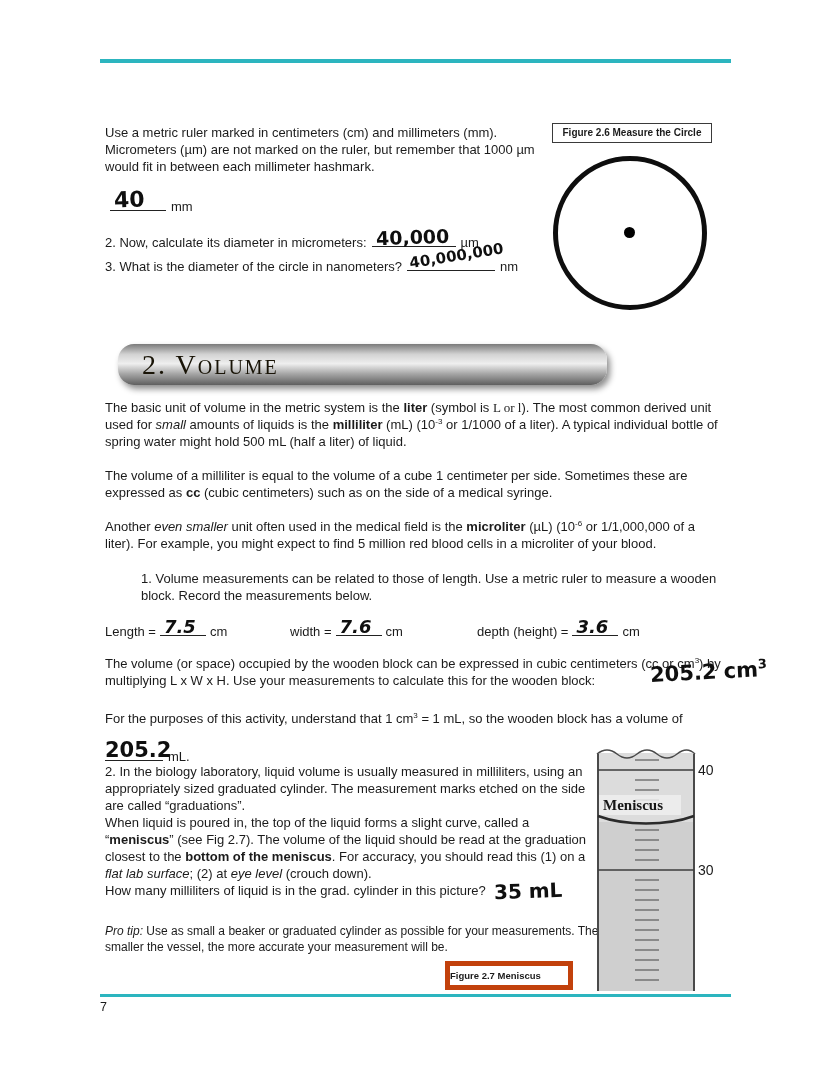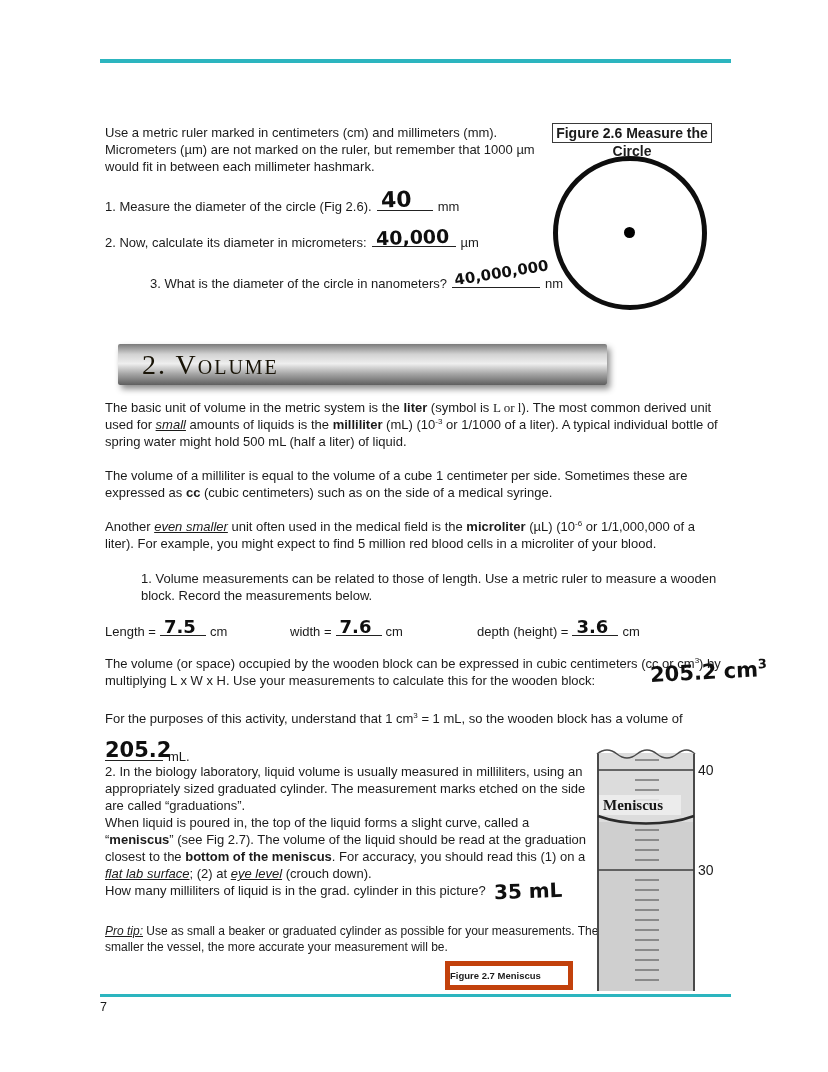--- a/index.html
+++ b/index.html
@@ -11,54 +11,54 @@
   .rule{position:absolute;background:var(--accent);}
   .rule-top{left:100px;top:59px;width:631px;height:4px;}
   .rule-bottom{left:100px;top:994px;width:631px;height:3px;}
   .page-number{position:absolute;left:100px;top:1000px;font-size:12.5px;}
 
   .body-text{font-size:13px;line-height:17px;margin:0;}
 
   
   .intro-para{position:absolute;left:105px;top:124px;width:432px;}
   .q-line{position:absolute;left:105px;font-size:13px;}
-  .q1{top:197px;} .q2{top:233px;} .q3{top:274px;margin-left:45px;}
+  .q1{top:197px;} .q2{top:233px;} .q3{top:257px;}
   .blank{display:inline-block;position:relative;height:13px;border-bottom:1.3px solid #222;
          vertical-align:baseline;margin:0 5px;}
   .blank-q1{width:56px;} .blank-q2{width:84px;} .blank-q3{width:88px;}
 
   .handwritten{font-family:"DejaVu Sans",sans-serif;font-weight:bold;color:#0f0f0f;white-space:nowrap;}
   .blank .handwritten{position:absolute;left:4px;bottom:-2px;}
   .hw-q1{font-size:22px;transform:rotate(-2deg);}
   .hw-q2{font-size:19px;transform:rotate(-2deg);bottom:-3px;}
   .hw-q3{font-size:15px;transform:rotate(-9deg);transform-origin:left bottom;bottom:0;}
 
   
   .fig26-caption{position:absolute;left:552px;top:123px;width:158px;height:18px;border:1px solid #3a3a3a;
-                 font-size:14px;font-weight:bold;text-align:center;line-height:18px;}
+                 font-size:10px;font-weight:bold;text-align:center;line-height:18px;}
   .fig26-circle{position:absolute;left:553px;top:156px;width:144px;height:144px;border:5px solid #0e0e0e;border-radius:50%;}
   .fig26-dot{position:absolute;left:66px;top:66px;width:11px;height:11px;background:#000;border-radius:50%;}
 
   
-  .banner{position:absolute;left:118px;top:344px;width:489px;height:41px;border-radius:2px;
+  .banner{position:absolute;left:118px;top:344px;width:489px;height:41px;border-radius:16px;
           background:linear-gradient(180deg,#7a7a7a 0%,#d2d2d2 25%,#efefef 48%,#a8a8a8 72%,#5f5f5f 100%);
           box-shadow:3px 4px 6px rgba(0,0,0,0.45);}
   .banner-title{position:absolute;left:24px;top:1px;font-family:"Liberation Serif",serif;
           font-variant:small-caps;font-size:28px;line-height:40px;letter-spacing:2px;color:#191407;}
 
   
   .pos-para1{position:absolute;left:105px;top:399px;width:624px;}
   .pos-para2{position:absolute;left:105px;top:467px;width:624px;}
   .pos-para3{position:absolute;left:105px;top:518px;width:618px;}
   .pos-item1{position:absolute;left:105px;top:570px;width:600px;margin-left:36px;}
 
   .measure-row{position:absolute;left:105px;top:616px;width:600px;height:30px;font-size:13px;}
   .m-group{position:absolute;top:6px;}
   .m-length{left:0;} .m-width{left:185px;} .m-depth{left:372px;}
-  .m-group .blank{width:46px;margin:0 4px;}
+  .m-group .blank{width:46px;margin:0 4px;font-style:italic;}
   .m-group .handwritten{font-size:18px;}
 
   .pos-para5{position:absolute;left:105px;top:655px;width:642px;}
   .hw-vol{position:absolute;left:650px;top:659px;font-size:21px;transform:rotate(-3deg);}
   .hw-sup{font-size:13px;vertical-align:super;}
 
   .pos-para6{position:absolute;left:105px;top:710px;width:660px;}
   .para6-line2{position:absolute;left:105px;top:729px;font-size:13px;}
   .blank-p6{width:58px;height:15px;margin:16px 5px 0 0;}
   .blank-p6 .handwritten{font-size:21px;left:0;}
@@ -68,35 +68,35 @@
 
   .protip{position:absolute;left:105px;top:923px;width:505px;font-size:12px;line-height:16px;}
 
   .fig27-caption{position:absolute;left:445px;top:961px;width:118px;height:19px;border:5px solid #c2410c;
                  font-size:9.5px;font-weight:bold;text-align:left;line-height:19px;}
 
   .cylinder{position:absolute;left:595px;top:745px;width:125px;height:246px;}
 
   
   .s-b{font-weight:bold;}
-  .s-i{font-style:italic;text-decoration:underline;}
+  .s-i{font-style:italic;}
   .s-sup{vertical-align:super;font-size:.62em;line-height:0;}
   .s-serif{font-family:"Liberation Serif",serif;}
 </style>
 </head>
 <body>
 
 <div class="page">
 
   <div class="rule rule-top"></div>
 
   <p class="body-text intro-para"><span>Use a metric ruler marked in centimeters (cm) and millimeters (mm). Micrometers (µm) are not marked on the ruler, but remember that 1000 µm would fit in between each millimeter hashmark.</span></p>
 
   <div class="q-line q1">
-    <span>1.  Measure the diameter of the circle (Fig 2.6).</span><span class="blank blank-q1"><span class="handwritten hw-q1">40</span></span><span>mm</span>
+    <span class="blank blank-q1"><span class="handwritten hw-q1">40</span></span><span>mm</span>
   </div>
 
   <div class="q-line q2">
     <span>2.  Now, calculate its diameter in micrometers:</span><span class="blank blank-q2"><span class="handwritten hw-q2">40,000</span></span><span>µm</span>
   </div>
 
   <div class="q-line q3">
     <span>3.  What is the diameter of the circle in nanometers?</span><span class="blank blank-q3"><span class="handwritten hw-q3">40,000,000</span></span><span>nm</span>
   </div>
 

